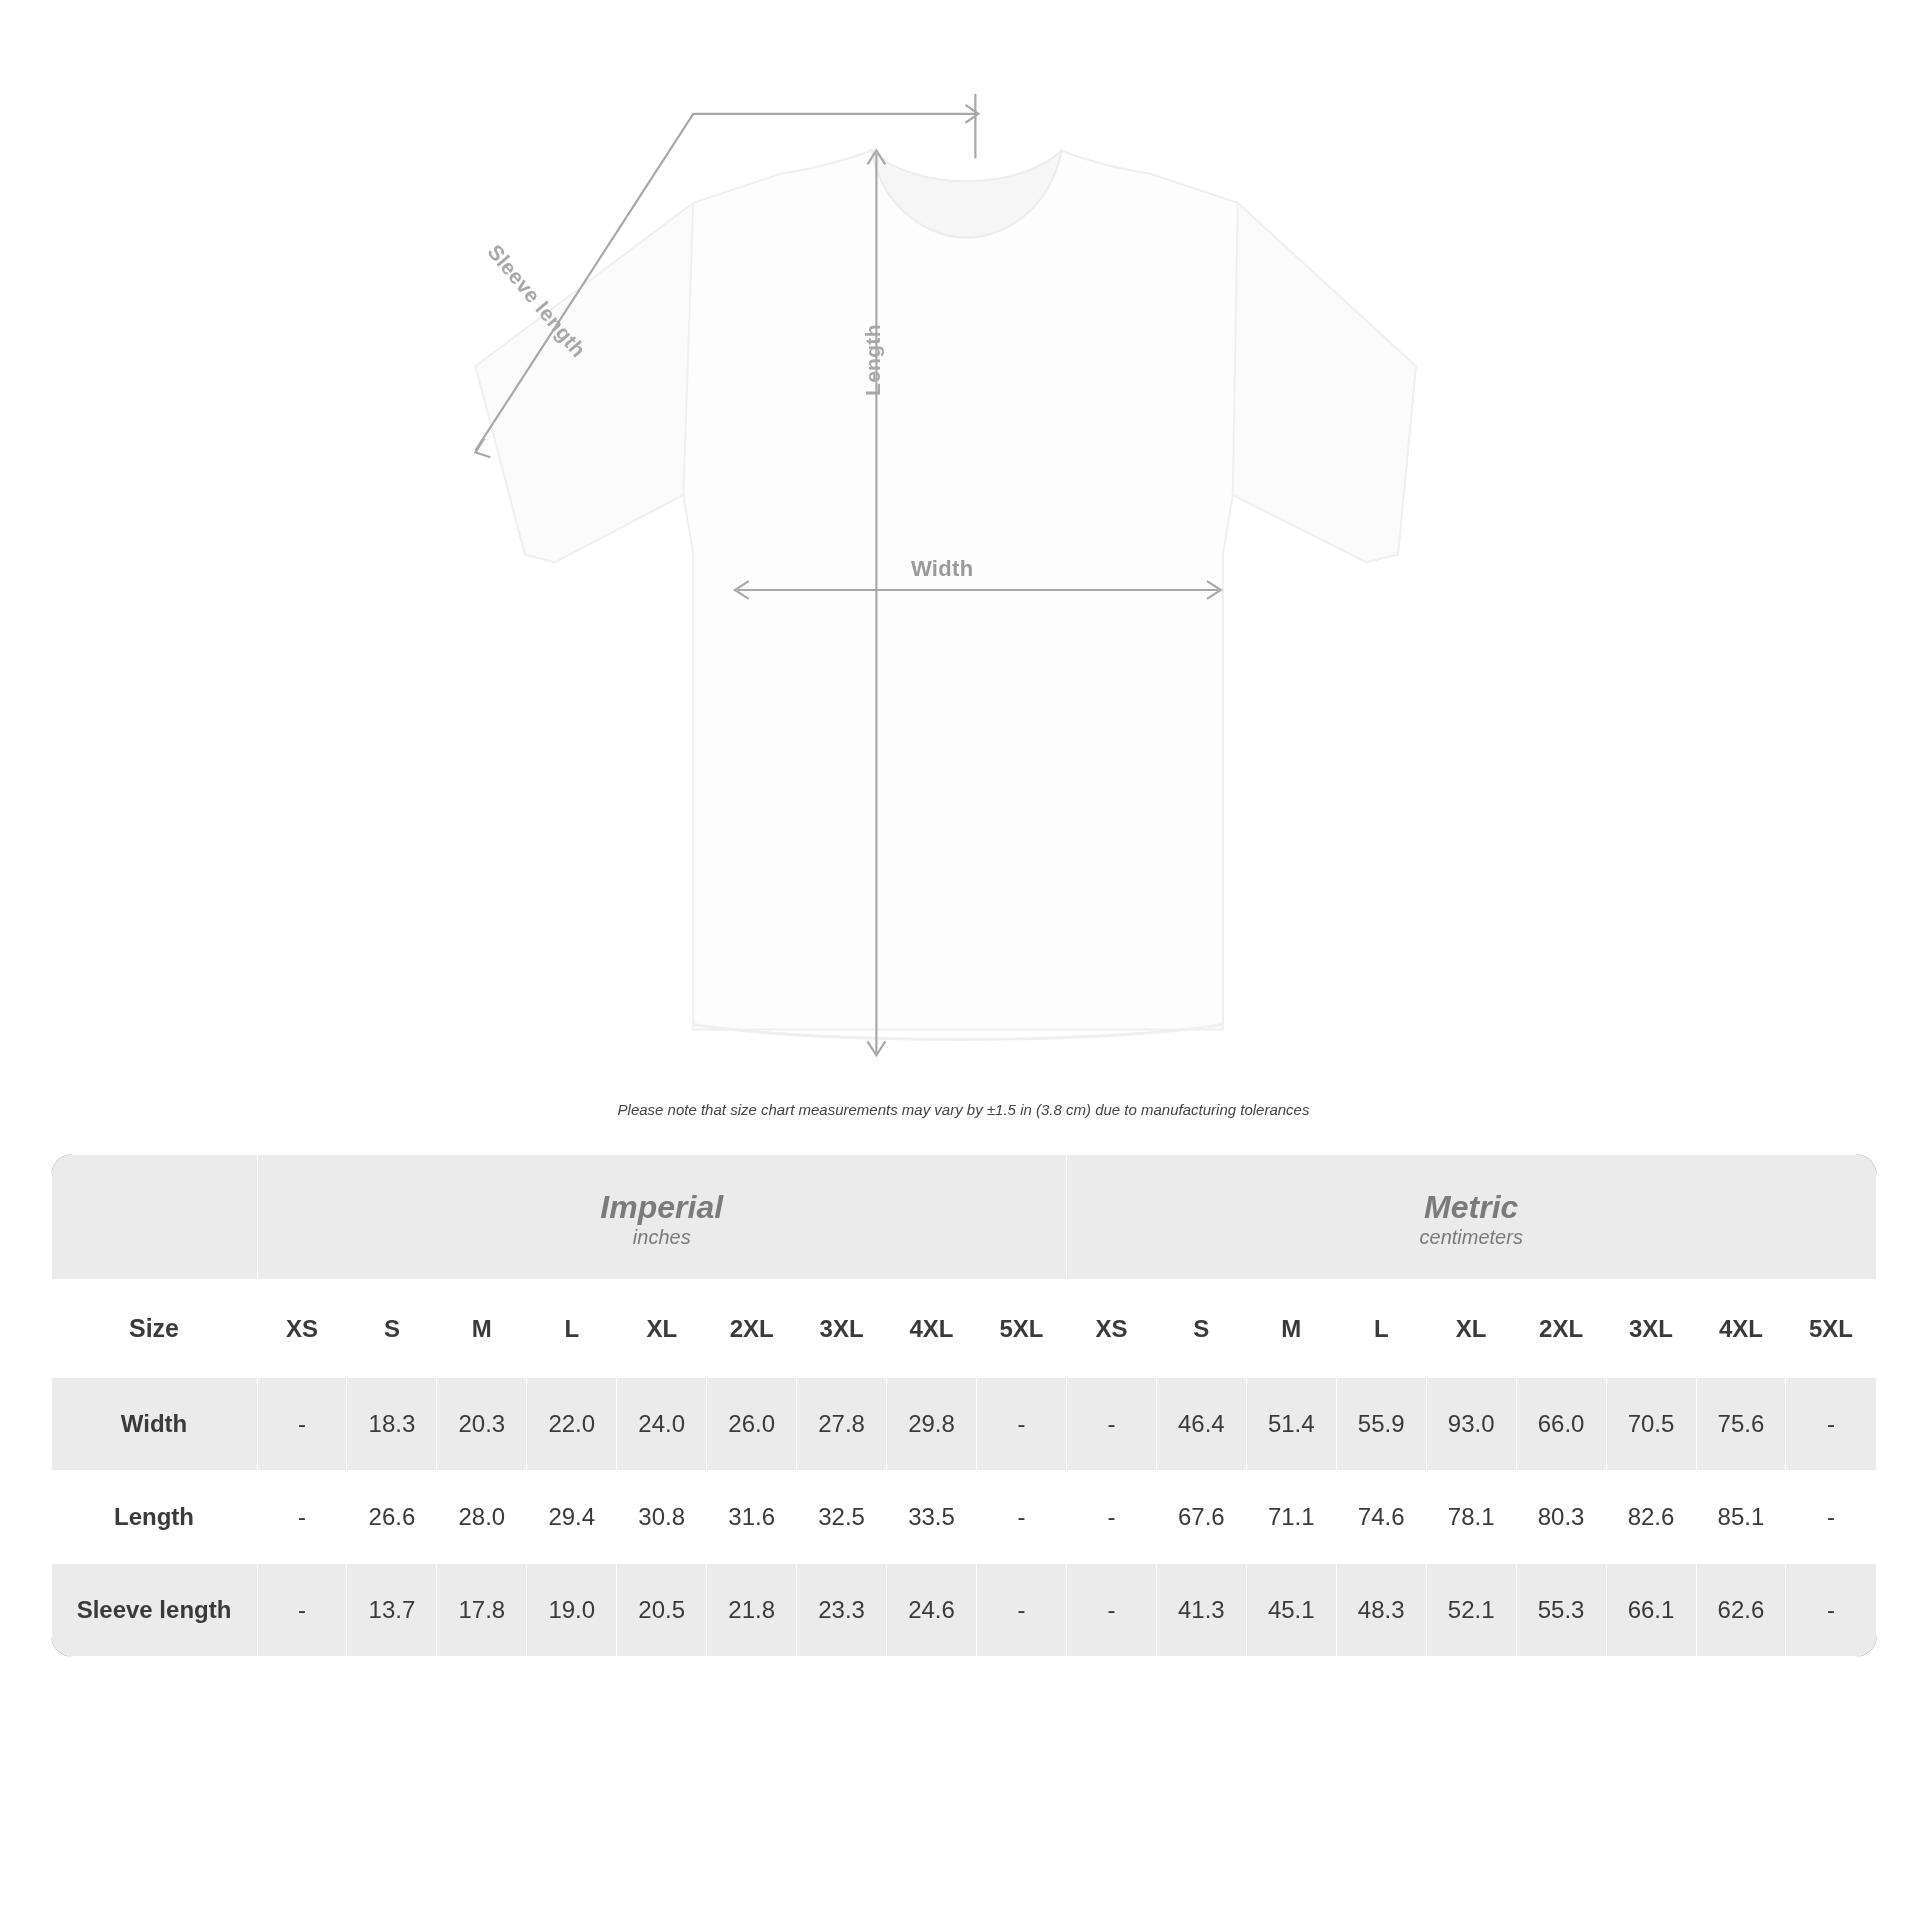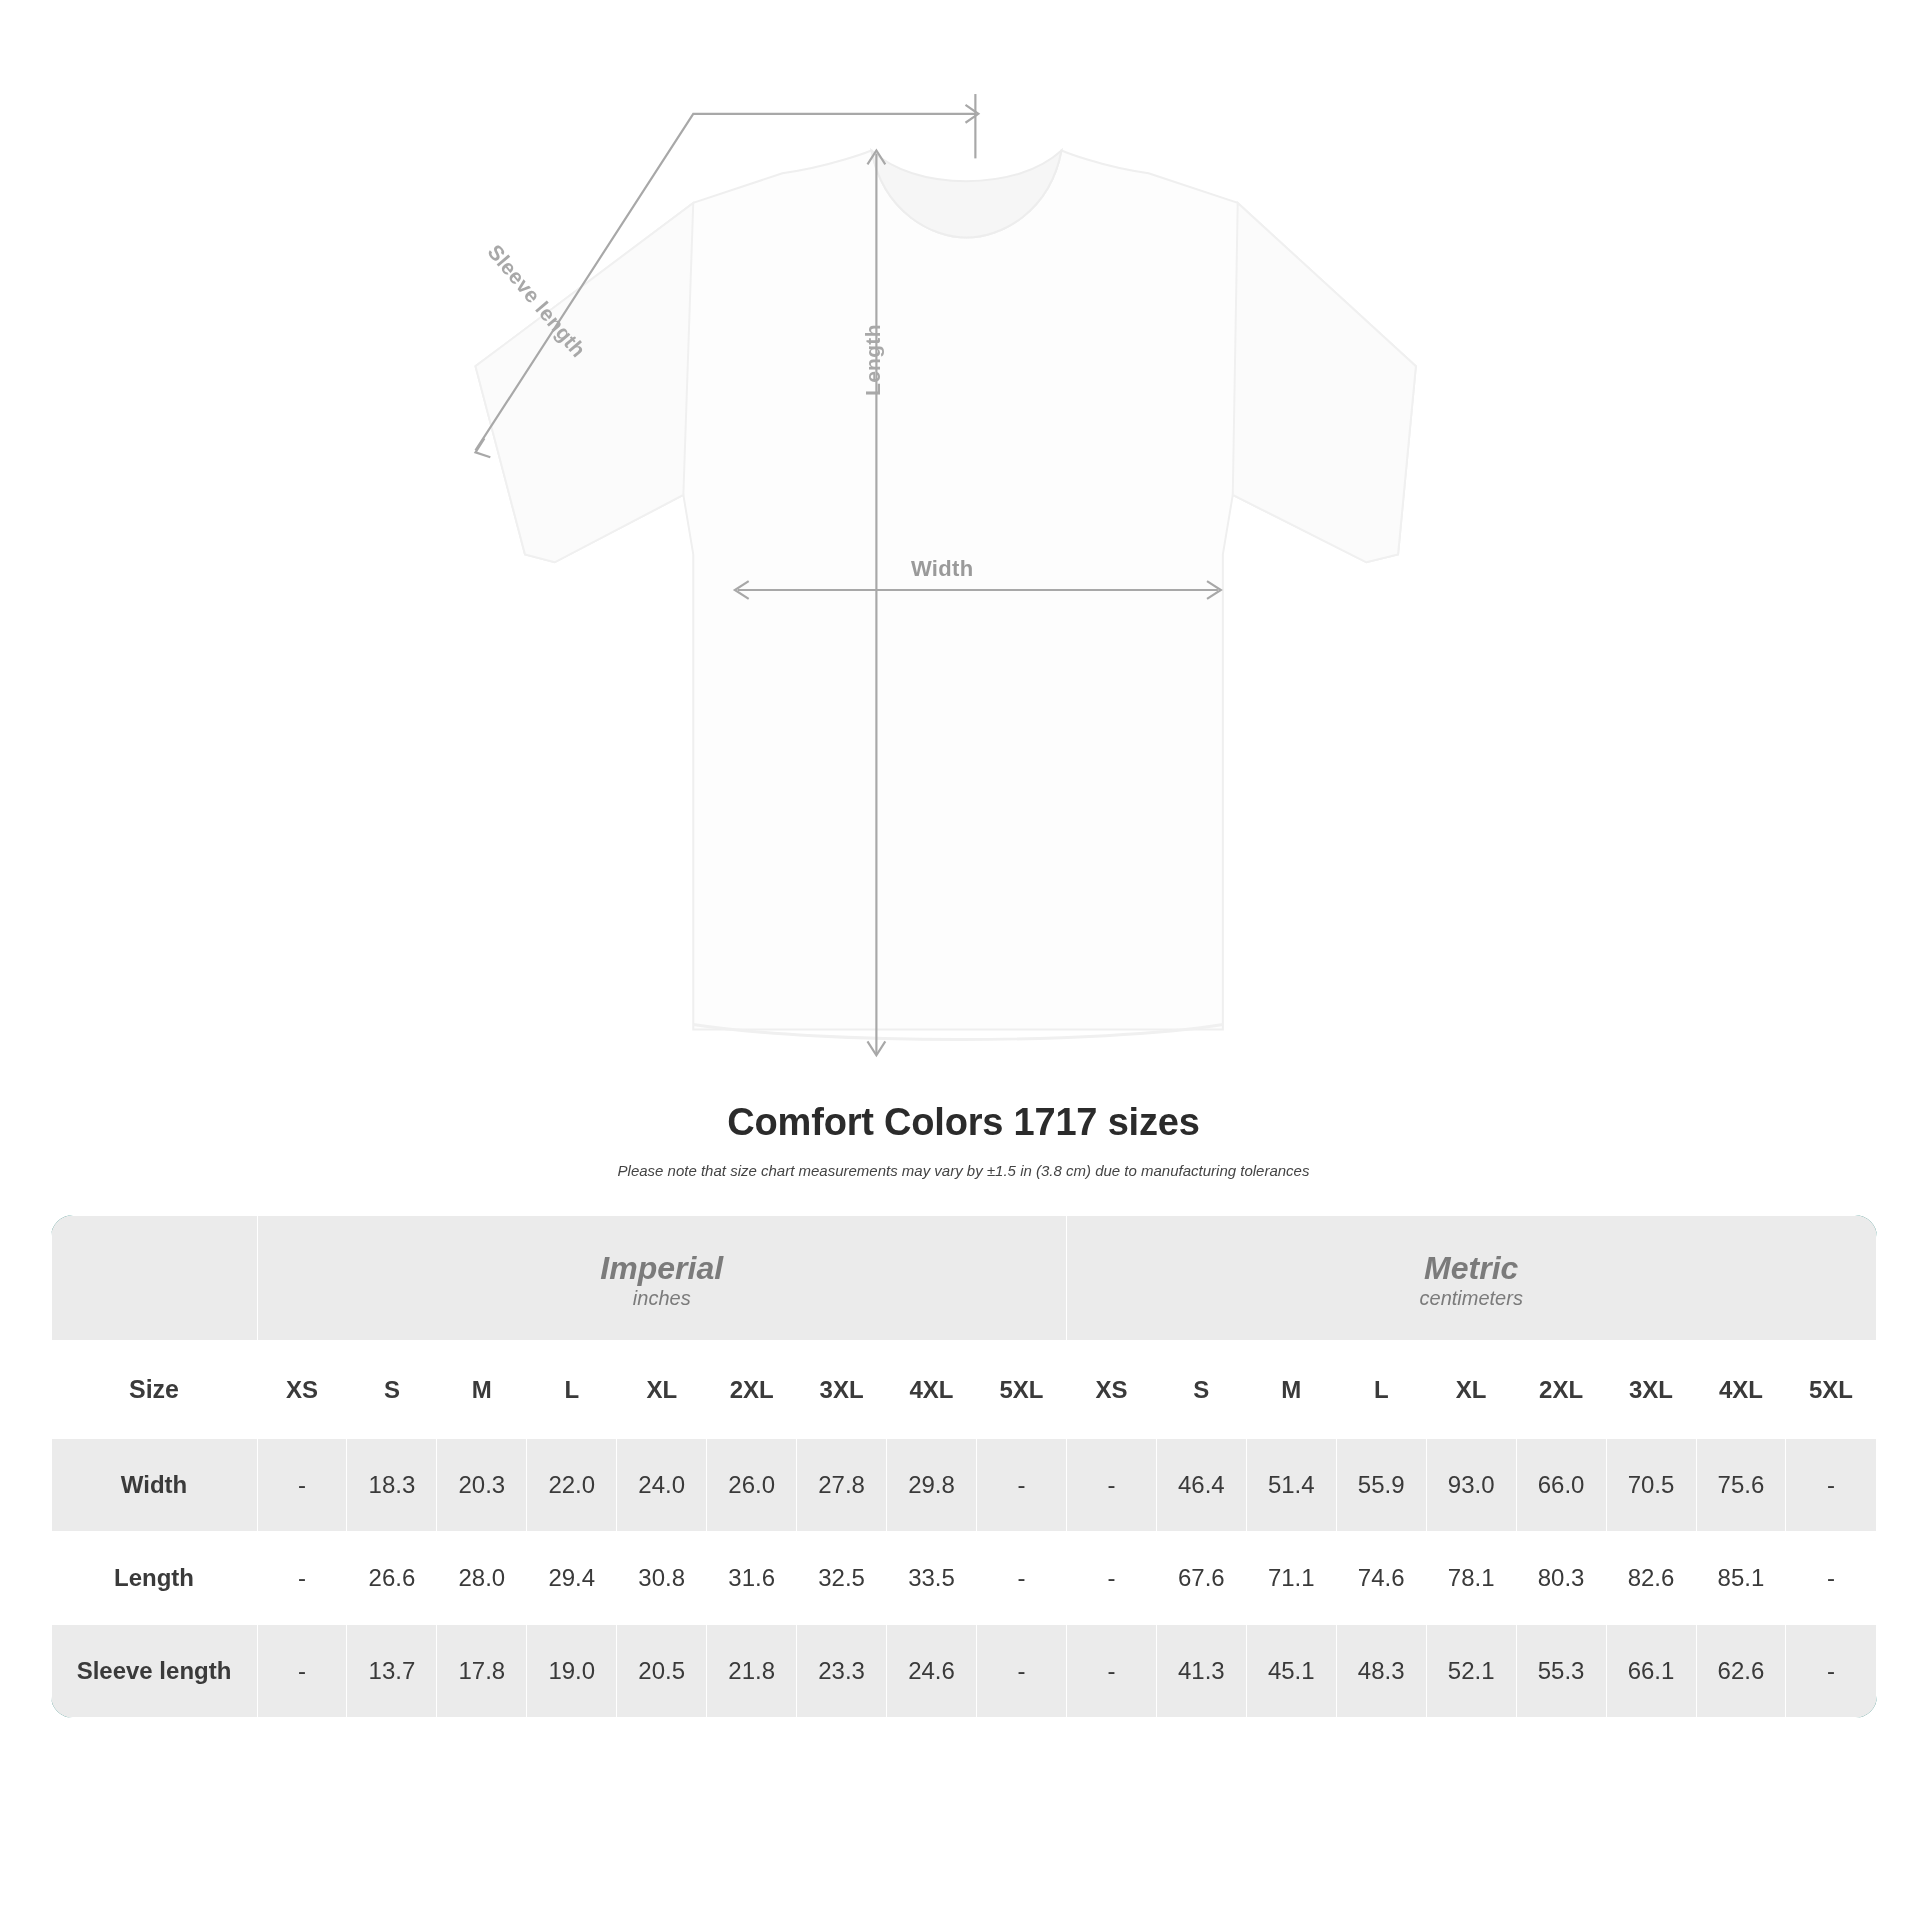--- a/index.html
+++ b/index.html
@@ -192,21 +192,20 @@
       <path d="M 1219 587 L 1233 596 L 1219 605"></path>
     </g>
   </svg>
 
   <div class="dim-label label-width">Width</div>
   <div class="dim-label label-length">Length</div>
   <div class="dim-label label-sleeve">Sleeve length</div>
 </div>
 
 <div class="title-block">
-  <div class="chart-title">Comfort Colors 1717 sizes</div>
   <div class="chart-subtitle">Please note that size chart measurements may vary by ±1.5 in (3.8 cm) due to manufacturing tolerances</div>
 </div>
 
 <div class="table-wrap">
   <table class="size-table">
     <colgroup>
       <col class="first">
     </colgroup>
     <tbody id="table-body">
         <tr class="unit-head">

